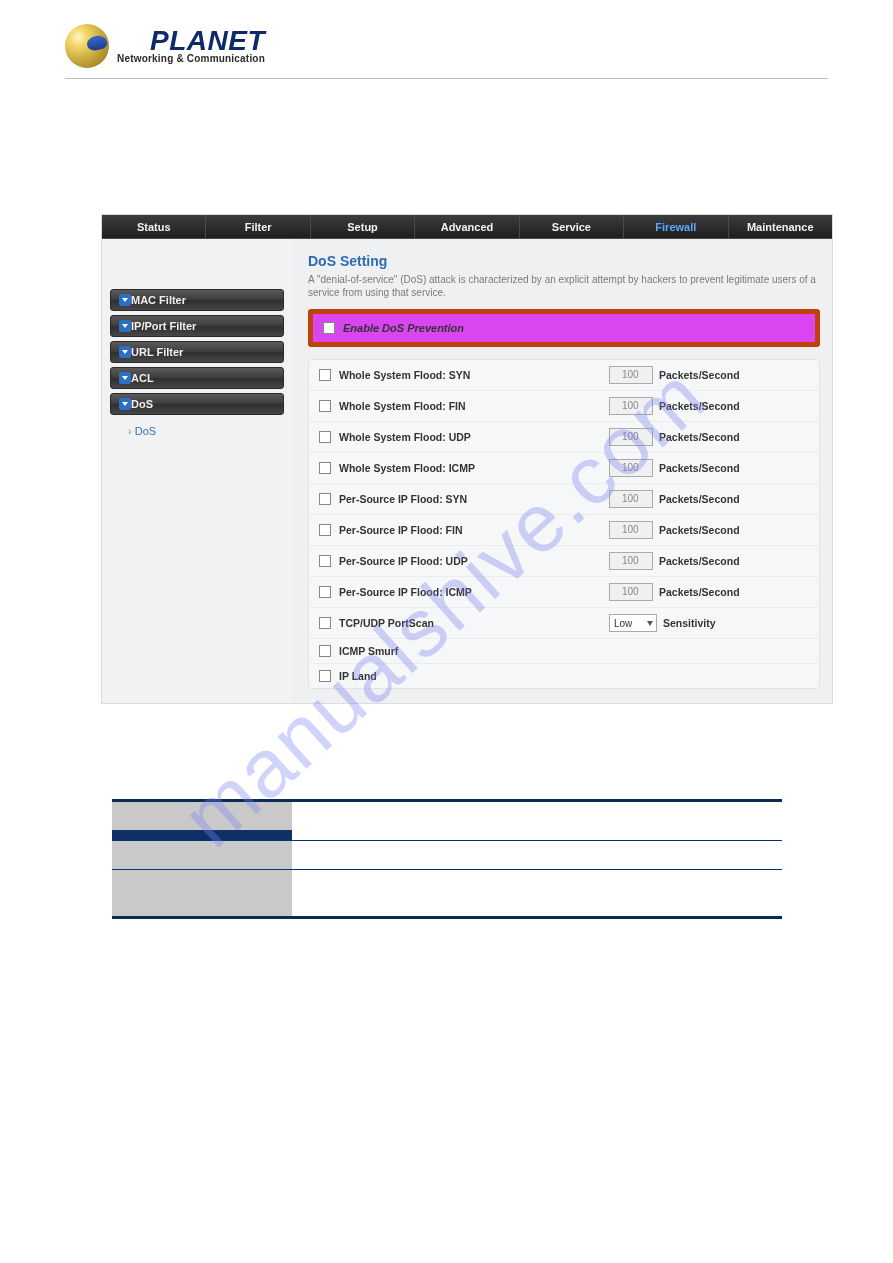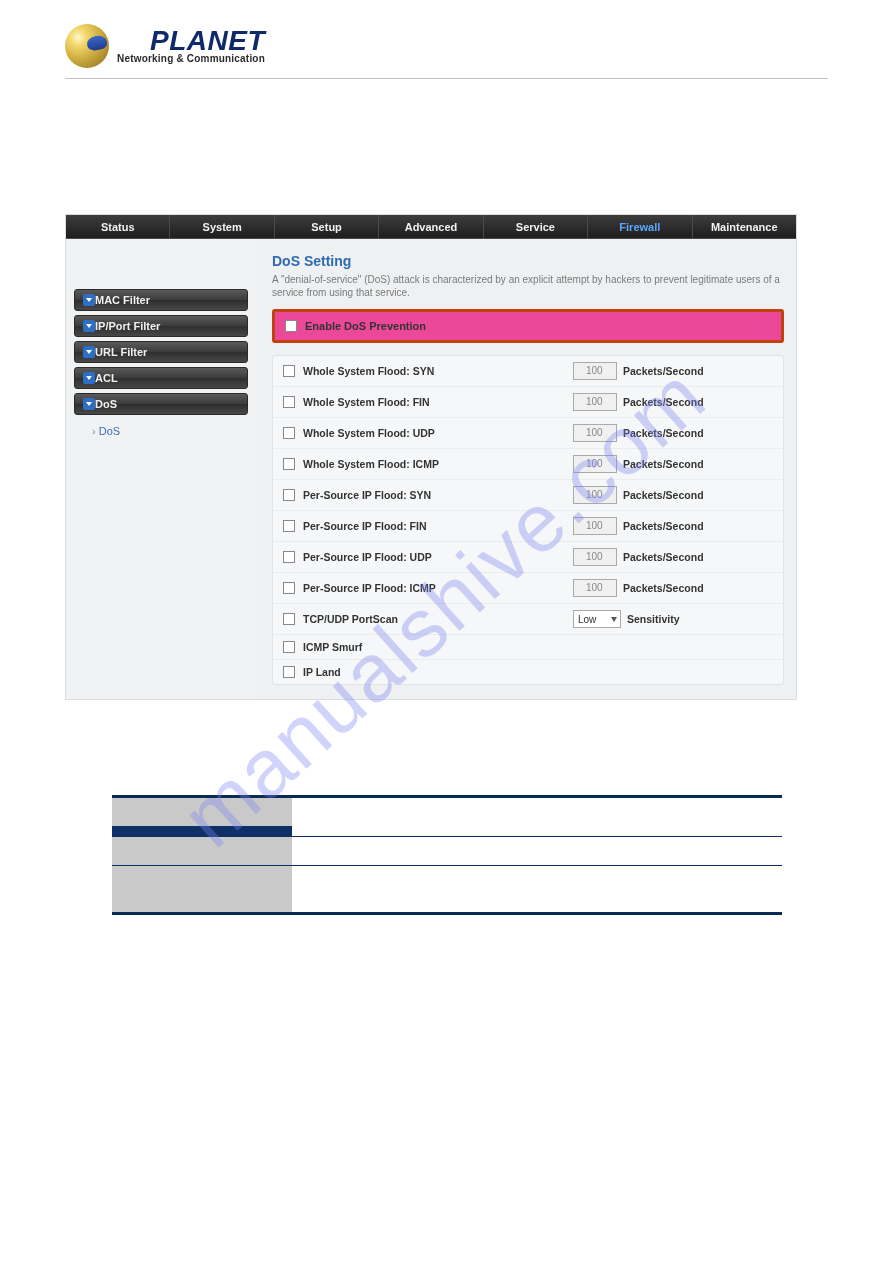--- a/index.html
+++ b/index.html
@@ -59,20 +59,21 @@
     font-weight: 700;
     letter-spacing: 0.2px;
   }
 
   .screenshot {
     margin-top: 135px;
     border: 1px solid #d8dde0;
     background: linear-gradient(#f4f6f8, #edf0f2);
     width: 732px;
     position: relative;
+    margin-left: 36px;
   }
 
   .topnav {
     display: flex;
     height: 24px;
     background: linear-gradient(#3d3d3d, #1e1e1e);
     border-bottom: 1px solid #4a4a4a;
   }
   .topnav .tab {
     flex: 1;
@@ -142,25 +143,26 @@
     font-weight: 700;
     margin-bottom: 4px;
   }
   .cdesc {
     font-size: 10px;
     color: #7a7a7a;
     line-height: 1.3;
     margin-bottom: 10px;
   }
   .panel {
-    background: #ec4899;
-    border: 3px solid #c2410c;
+    background: #d946ef;
+    border: 5px solid #c2410c;
     border-radius: 3px;
     padding: 8px 10px;
     margin-bottom: 12px;
+    font-style: italic;
   }
   .enable-row {
     display: flex;
     align-items: center;
     gap: 8px;
     font-size: 11px;
     font-weight: 700;
     color: #333;
   }
   .cb {
@@ -281,21 +283,21 @@
         <div class="logo-text">PLANET</div>
         <div class="logo-sub">Networking &amp; Communication</div>
       </div>
     </div>
   </div>
 
   <div class="screenshot">
 
     <div class="topnav">
       <div class="tab">Status</div>
-      <div class="tab">System</div>
+      <div class="tab">Filter</div>
       <div class="tab">Setup</div>
       <div class="tab">Advanced</div>
       <div class="tab">Service</div>
       <div class="tab active">Firewall</div>
       <div class="tab">Maintenance</div>
     </div>
 
     <div class="body-row">
       <div class="sidebar">
         <div class="sbtn">

